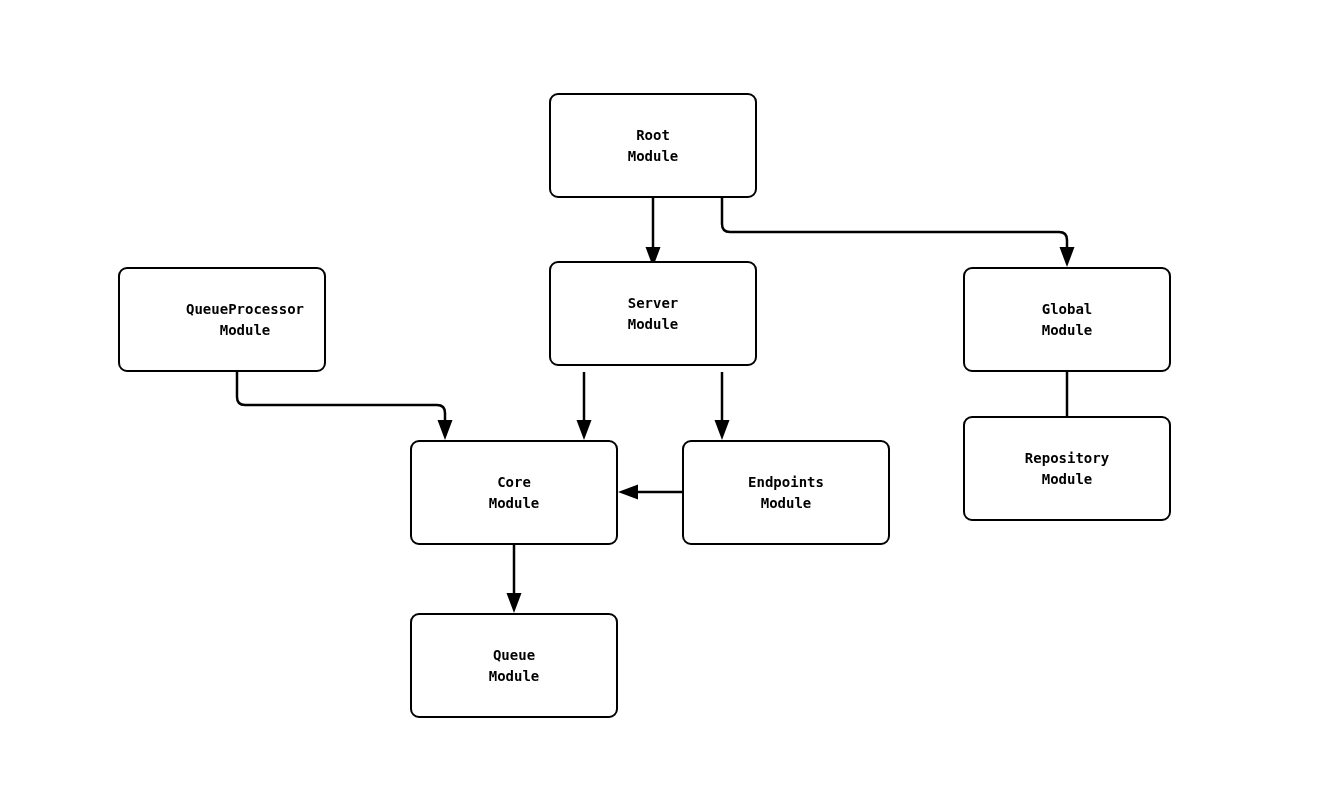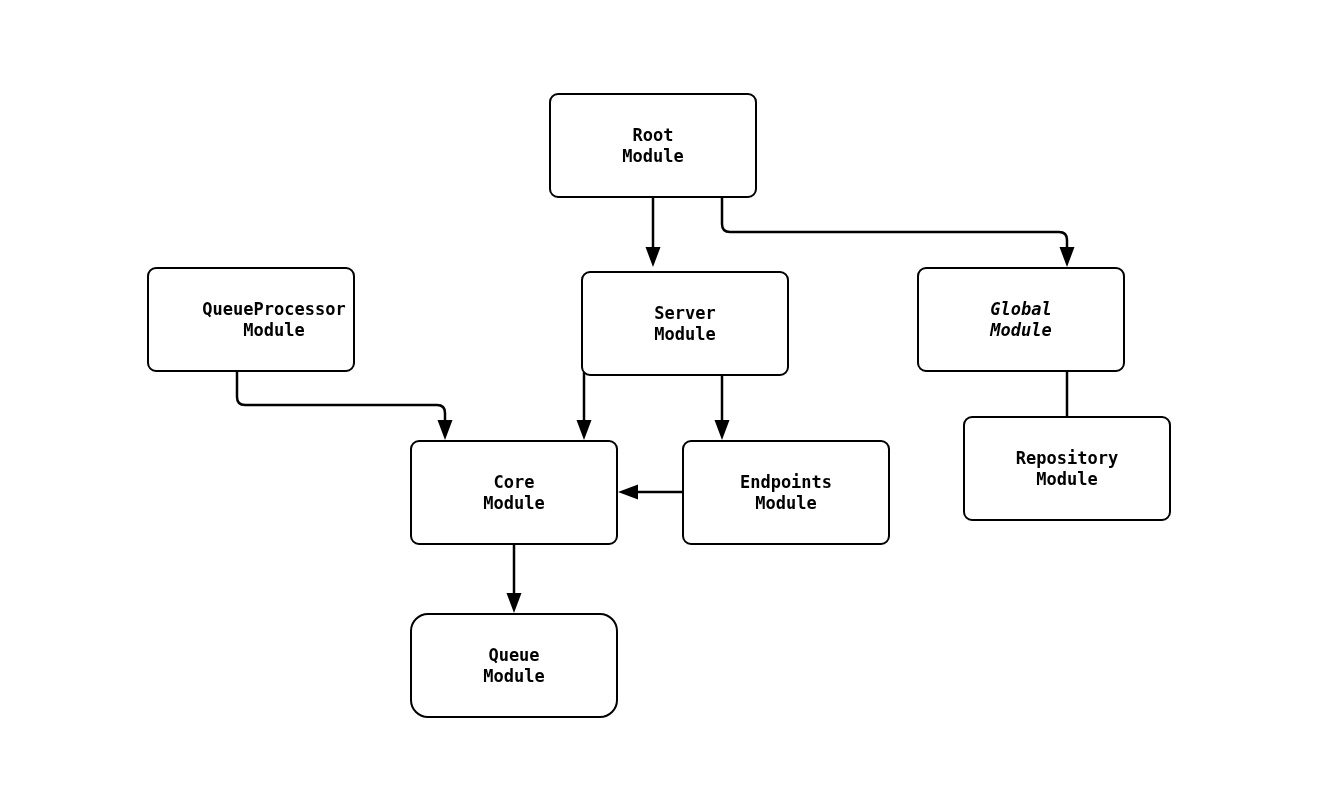--- a/index.html
+++ b/index.html
@@ -29,32 +29,32 @@
     box-sizing: border-box;
     background: #ffffff;
     border: 2.5px solid #000000;
     border-radius: 9px;
     display: flex;
     flex-direction: column;
     align-items: center;
     justify-content: center;
     color: #000000;
     font-weight: 700;
-    font-size: 17px;
+    font-size: 14px;
     line-height: 21px;
     text-align: center;
   }
   .node-root          { left: 549px; top: 93px;  }
-  .node-queueprocessor{ left: 147px; top: 267px; padding-left: 46px; }
-  .node-server        { left: 549px; top: 271px; margin-left: 32px; }
-  .node-global        { left: 917px; top: 267px; font-style: italic; }
+  .node-queueprocessor{ left: 118px; top: 267px; padding-left: 46px; }
+  .node-server        { left: 549px; top: 261px; }
+  .node-global        { left: 963px; top: 267px; }
   .node-core          { left: 410px; top: 440px; }
   .node-endpoints     { left: 682px; top: 440px; }
   .node-repository    { left: 963px; top: 416px; }
-  .node-queue         { left: 410px; top: 613px; border-radius: 18px; }
+  .node-queue         { left: 410px; top: 613px; }
 </style>
 </head>
 <body>
 
 <div class="canvas">
 
   <svg class="edges" viewBox="0 0 1337 809" xmlns="http://www.w3.org/2000/svg">
     <defs>
       <marker id="arrow" markerUnits="userSpaceOnUse" markerWidth="22" markerHeight="17" refX="0" refY="8" orient="auto">
         <path d="M0,0.5 L20,8 L0,15.5 Z" fill="#000000"></path>

